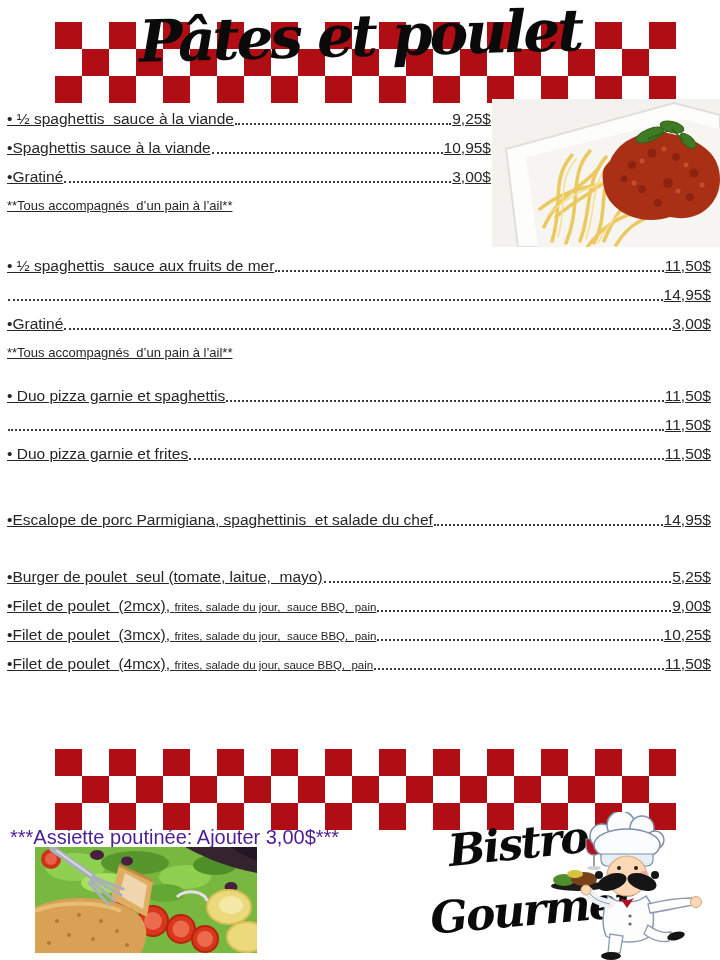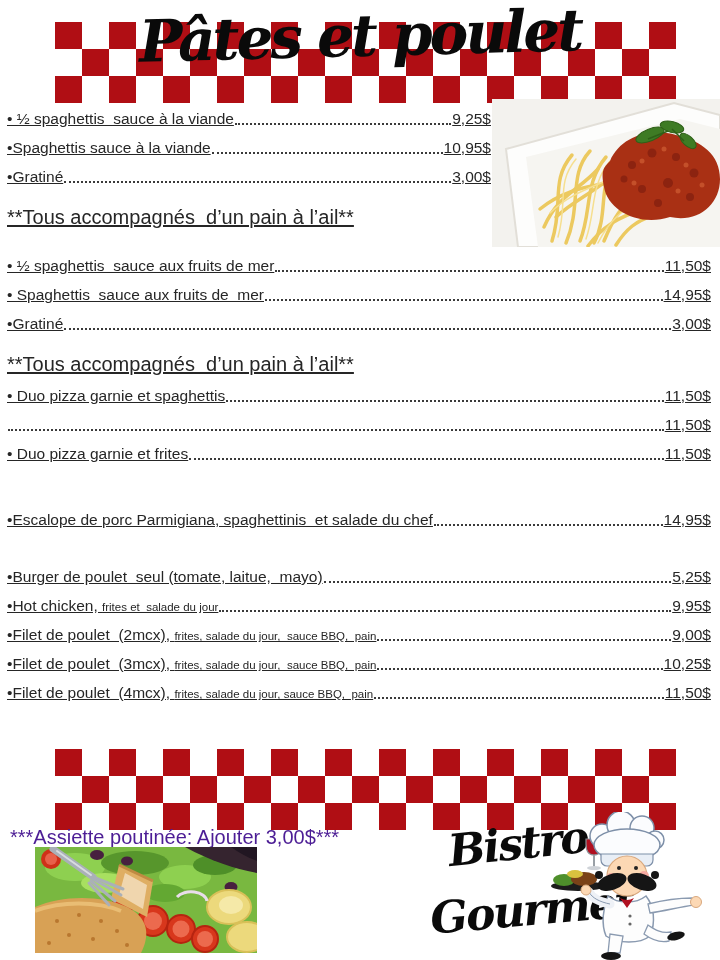--- a/index.html
+++ b/index.html
@@ -22,21 +22,21 @@
            letter-spacing:-3px; color:#0a0a0a; transform:rotate(-1.5deg); white-space:nowrap; }
 
   
   .menu-section { position:absolute; left:7px; width:704px; z-index:2;text-decoration:underline; }
   .menu-section.narrow { width:484px; }
   .s1 { top:104px; } .s2 { top:251px; } .s3 { top:381px;text-align:right; } .s4 { top:505px; } .s5 { top:562px; }
   .menu-row { display:flex; height:29px; font-size:15.5px; }
   .item-name, .price { line-height:29px; white-space:pre; }
   .item-detail { font-size:11.5px; }
   .leader { flex:1 1 auto; min-width:8px; margin:0 1px 8px 1px; border-bottom:2px dotted #3a3a3a; }
-  .section-note { height:29px; line-height:29px; font-size:20px; white-space:pre;margin-top:12px; }
+  .section-note { height:29px; line-height:29px; font-size:13px; white-space:pre; }
 
   
   .spaghetti-photo { position:absolute; left:492px; top:99px; width:228px; height:148px; z-index:2; }
   .cutlet-photo { position:absolute; left:35px; top:847px; width:222px; height:106px; z-index:2; }
   .chef { position:absolute; left:548px; top:812px; width:157px; height:148px; z-index:2; }
 
   
   .footer-note { position:absolute; left:10px; top:826px; font-size:20px; color:#4c1d95; z-index:2; white-space:pre; }
   .brand-word { position:absolute; z-index:2; font-family:"DejaVu Serif", serif; font-style:italic;
                 font-weight:700; color:#0a0a0a; letter-spacing:-2px; }
@@ -261,21 +261,20 @@
       </div>
       <div class="section-note">**Tous accompagnés  d’un pain à l’ail**</div>
     </div>
   <div class="menu-section s2">
       <div class="menu-row">
         <span class="item-name">• ½ spaghettis  sauce aux fruits de mer</span>
         <span class="leader"></span>
         <span class="price">11,50$</span>
       </div>
       <div class="menu-row">
-        <span class="item-name">• Spaghettis  sauce aux fruits de  mer</span>
         <span class="leader"></span>
         <span class="price">14,95$</span>
       </div>
       <div class="menu-row">
         <span class="item-name">•Gratiné</span>
         <span class="leader"></span>
         <span class="price">3,00$</span>
       </div>
       <div class="section-note">**Tous accompagnés  d’un pain à l’ail**</div>
     </div>
@@ -300,25 +299,20 @@
         <span class="item-name">•Escalope de porc Parmigiana, spaghettinis  et salade du chef</span>
         <span class="leader"></span>
         <span class="price">14,95$</span>
       </div>
     </div>
   <div class="menu-section s5">
       <div class="menu-row">
         <span class="item-name">•Burger de poulet  seul (tomate, laitue,  mayo)</span>
         <span class="leader"></span>
         <span class="price">5,25$</span>
-      </div>
-      <div class="menu-row">
-        <span class="item-name">•Hot chicken, <span class="item-detail">frites et  salade du jour</span></span>
-        <span class="leader"></span>
-        <span class="price">9,95$</span>
       </div>
       <div class="menu-row">
         <span class="item-name">•Filet de poulet  (2mcx), <span class="item-detail">frites, salade du jour,  sauce BBQ,  pain</span></span>
         <span class="leader"></span>
         <span class="price">9,00$</span>
       </div>
       <div class="menu-row">
         <span class="item-name">•Filet de poulet  (3mcx), <span class="item-detail">frites, salade du jour,  sauce BBQ,  pain</span></span>
         <span class="leader"></span>
         <span class="price">10,25$</span>

